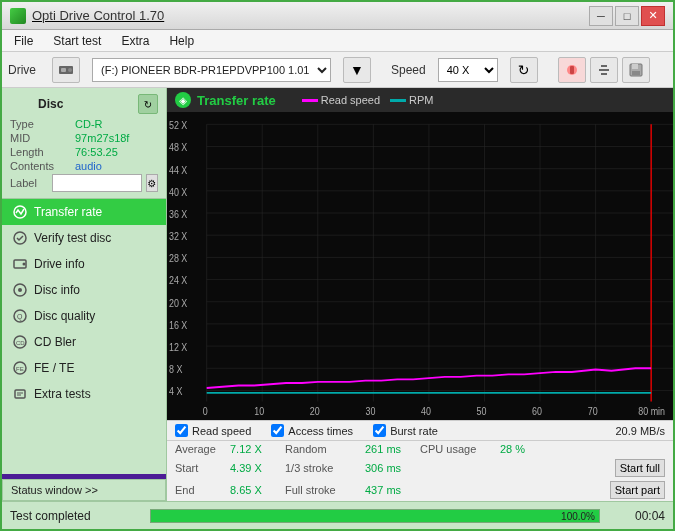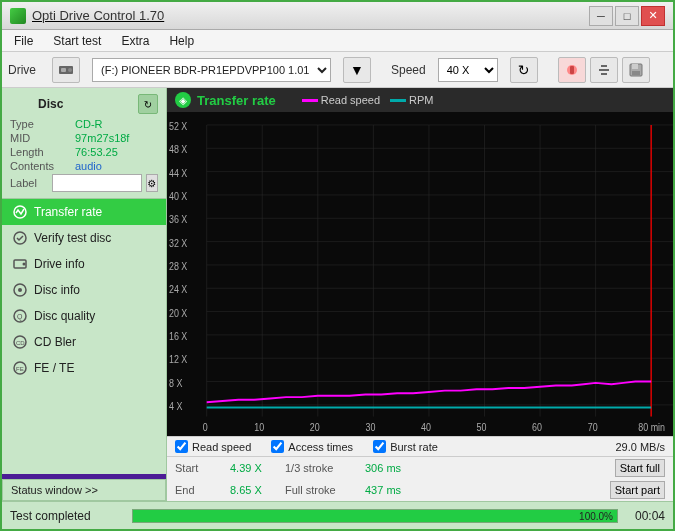--- a/index.html
+++ b/index.html
@@ -338,21 +338,21 @@
     }
 
     
     .bottom-bar {
       height: 28px;
       background: #c8e6c8;
       border-top: 1px solid #a0c8a0;
       display: flex;
       align-items: center;
       padding: 0 8px;
-      gap: 2px;
+      gap: 20px;
     }
     .status-text {
       font-size: 12px;
       color: #222;
       width: 120px;
     }
     .progress-bar-container {
       flex: 1;
       height: 14px;
       background: #f97316;
@@ -568,20 +568,30 @@
       <div class="nav-item">
         <div class="nav-icon">
           <svg viewBox="0 0 14 14" fill="none">
               <circle cx="7" cy="7" r="6" stroke="#555" stroke-width="1.5"></circle>
               <text x="3" y="10" font-size="6" fill="#555">FE</text>
             </svg>
         </div>
         <span>FE / TE</span>
       </div>
 
+      <div class="nav-item">
+        <div class="nav-icon">
+          <svg viewBox="0 0 14 14" fill="none">
+              <rect x="2" y="3" width="10" height="8" rx="1" stroke="#555" stroke-width="1.5"></rect>
+              <line x1="4" y1="6" x2="10" y2="6" stroke="#555" stroke-width="1"></line>
+              <line x1="4" y1="8" x2="8" y2="8" stroke="#555" stroke-width="1"></line>
+            </svg>
+        </div>
+        <span>Extra tests</span>
+      </div>
 
       <div style="margin-top:auto; border-top:5px solid #4c1d95;">
         <div class="status-window-btn" style="display:block; padding:4px 8px;">Status window &gt;&gt;</div>
       </div>
     </div>
 
     <div class="right-panel">
 
       <div class="chart-header">
         <div class="chart-title-icon">◈</div>
@@ -695,24 +705,32 @@
           <span>Read speed</span>
         </label>
         <label class="checkbox-item">
           <input type="checkbox" checked="" style="">
           <span>Access times</span>
         </label>
         <label class="checkbox-item">
           <input type="checkbox" checked="" style="">
           <span>Burst rate</span>
         </label>
-        <span class="burst-rate-val">29.0 MB/s</span>
+        <span class="burst-rate-val">20.9 MB/s</span>
       </div>
 
       <div class="stats-area">
+        <div class="stats-row">
+          <span class="stat-label">Average</span>
+          <span class="stat-val">7.12 X</span>
+          <span class="stat-label2">Random</span>
+          <span class="stat-val2">261 ms</span>
+          <span class="stat-label3">CPU usage</span>
+          <span class="stat-val3">28 %</span>
+        </div>
         <div class="stats-row">
           <span class="stat-label">Start</span>
           <span class="stat-val">4.39 X</span>
           <span class="stat-label2">1/3 stroke</span>
           <span class="stat-val2">306 ms</span>
           <span style="flex:1;"></span>
           <button class="start-btn">Start full</button>
         </div>
         <div class="stats-row">
           <span class="stat-label">End</span>

